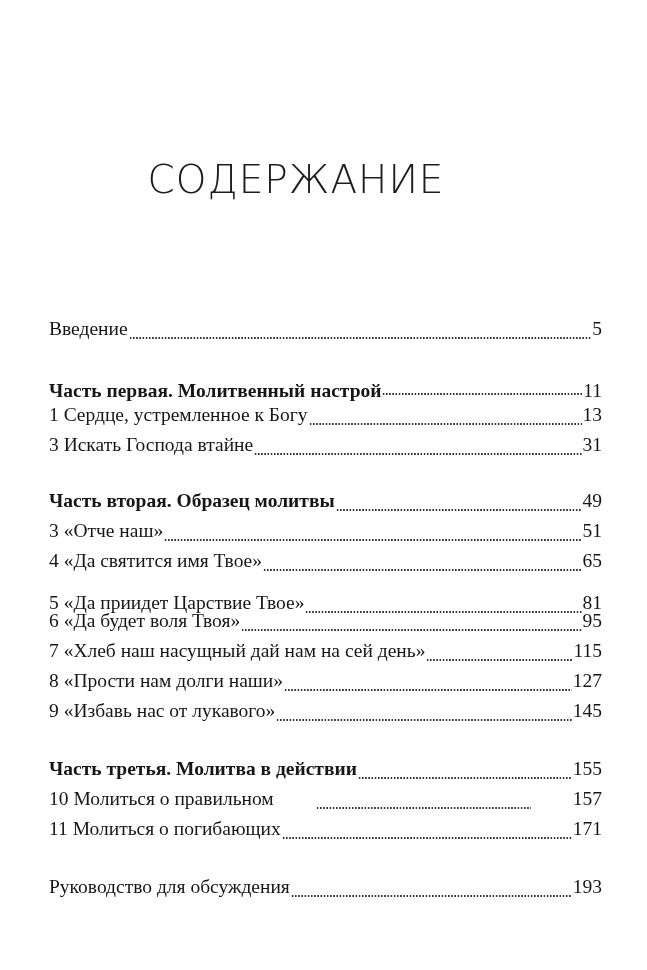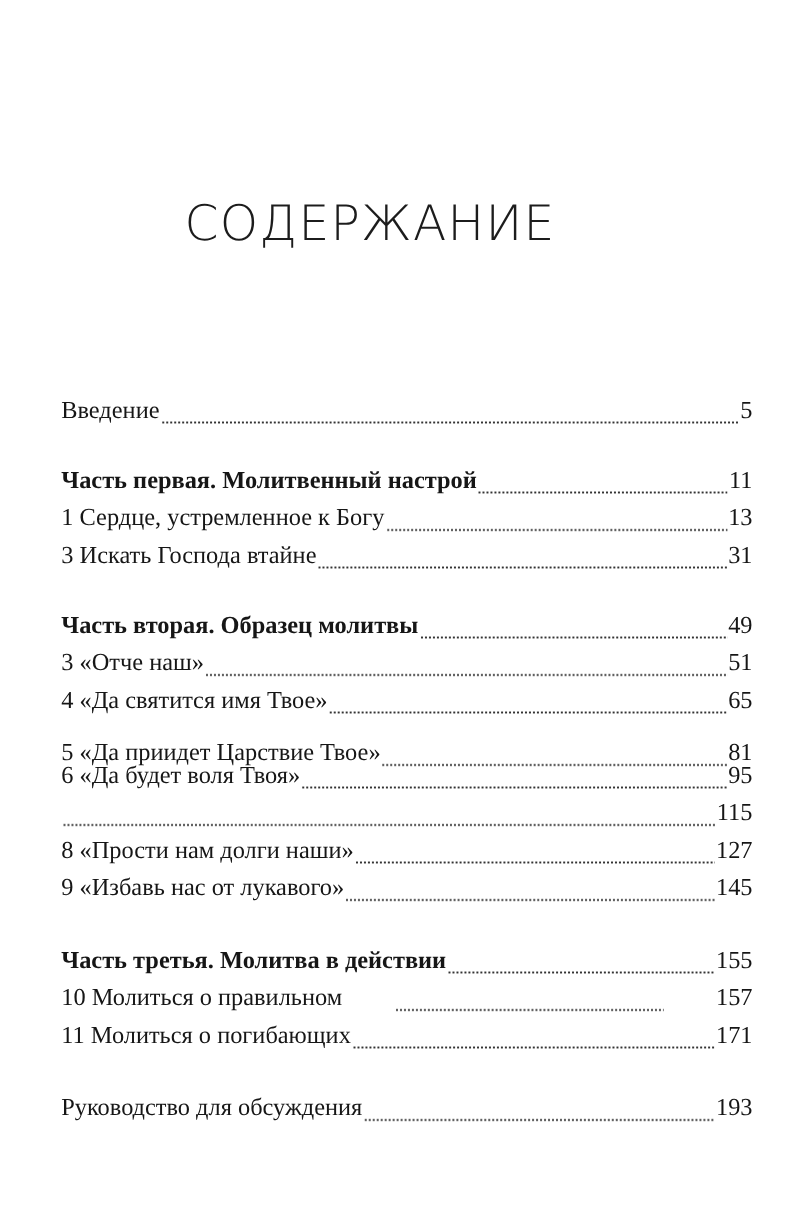--- a/index.html
+++ b/index.html
@@ -73,21 +73,21 @@
 <body>
 
 <div class="page-title">СОДЕРЖАНИЕ</div>
 
 <div class="toc">
   <div class="toc-row" style="top: 318px;">
     <span class="toc-label">Введение</span>
     <span class="toc-dots"></span>
     <span class="toc-page">5</span>
   </div>
-  <div class="toc-row bold" style="top: 374px;">
+  <div class="toc-row bold" style="top: 374px; align-items: flex-end;">
     <span class="toc-label">Часть первая. Молитвенный настрой</span>
     <span class="toc-dots"></span>
     <span class="toc-page">11</span>
   </div>
   <div class="toc-row" style="top: 404px;">
     <span class="toc-label">1 Сердце, устремленное к Богу</span>
     <span class="toc-dots"></span>
     <span class="toc-page">13</span>
   </div>
   <div class="toc-row" style="top: 434px;">
@@ -114,20 +114,21 @@
     <span class="toc-label">5 «Да приидет Царствие Твое»</span>
     <span class="toc-dots"></span>
     <span class="toc-page">81</span>
   </div>
   <div class="toc-row" style="top: 610px;">
     <span class="toc-label">6 «Да будет воля Твоя»</span>
     <span class="toc-dots"></span>
     <span class="toc-page">95</span>
   </div>
   <div class="toc-row" style="top: 640px;">
+    <span class="toc-label">7 «Хлеб наш насущный дай нам на сей день»</span>
     <span class="toc-dots"></span>
     <span class="toc-page">115</span>
   </div>
   <div class="toc-row" style="top: 670px;">
     <span class="toc-label">8 «Прости нам долги наши»</span>
     <span class="toc-dots"></span>
     <span class="toc-page">127</span>
   </div>
   <div class="toc-row" style="top: 700px;">
     <span class="toc-label">9 «Избавь нас от лукавого»</span>

